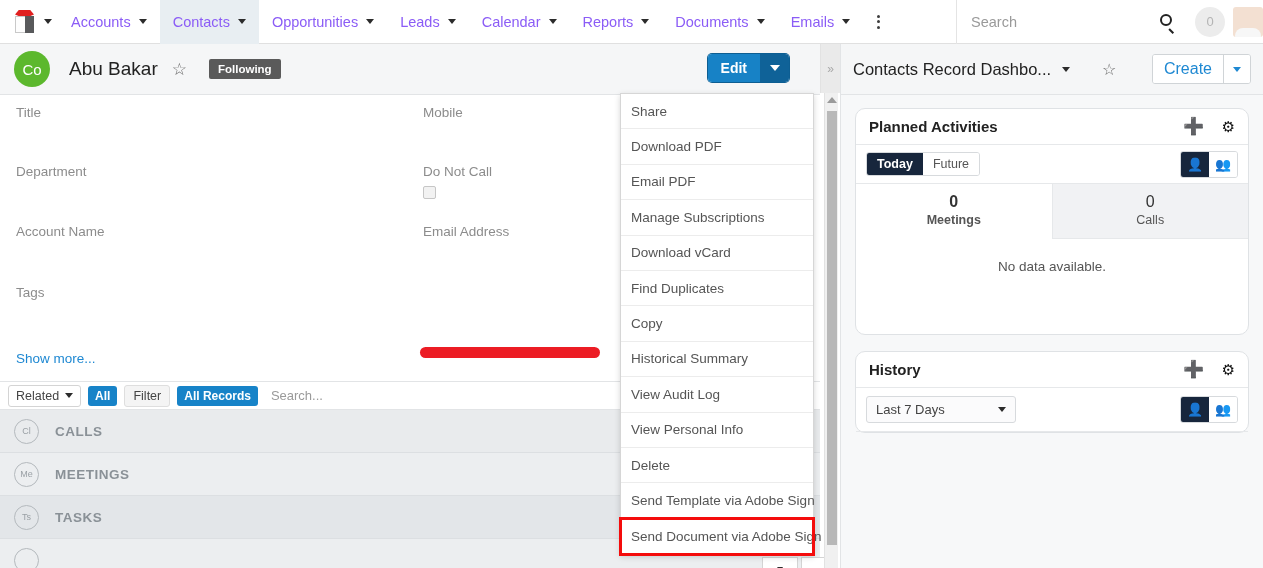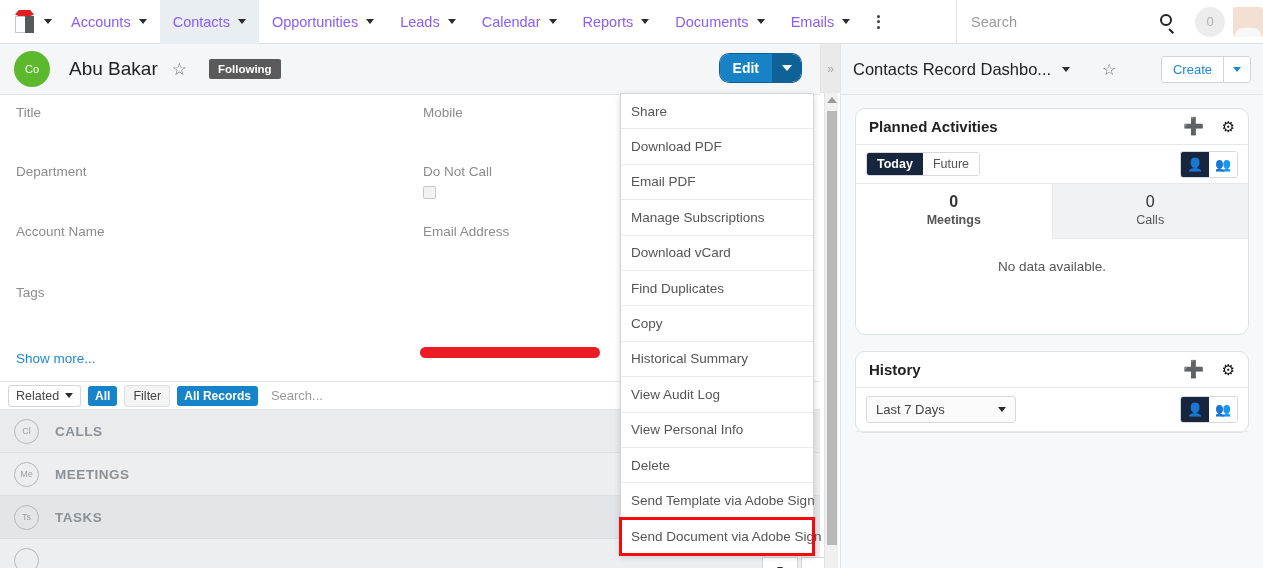--- a/index.html
+++ b/index.html
@@ -94,38 +94,38 @@
   .main-left {
     position: absolute; top: 44px; left: 0; width: 820px; height: 524px;
     background: #fff;
   }
   .rec-header {
     height: 51px; background: #f5f6f7; border-bottom: 1px solid #e2e4e6;
     display: flex; align-items: center; padding: 0 14px; position: relative;
   }
   .rec-avatar {
     width: 36px; height: 36px; border-radius: 50%; background: #5cb82d;
-    color: #fff; font-size: 11px; display: flex; align-items: center;
+    color: #fff; font-size: 15px; display: flex; align-items: center;
     justify-content: center; flex: 0 0 auto;
   }
   .rec-title {
     font-size: 19px; color: #222; margin-left: 19px; font-weight: normal;
     white-space: nowrap;
   }
   .star {
     margin-left: 14px; font-size: 17px; color: #6b6b6b; cursor: pointer;
     line-height: 1;
   }
   .following-badge {
     margin-left: 22px; background: #5a5a5a; color: #fff; font-size: 11.5px;
     font-weight: bold; padding: 4px 9px; border-radius: 2px; cursor: pointer;
   }
   .edit-group {
-    position: absolute; right: 19px; top: 10px; display: flex;
-    border-radius: 9px; overflow: hidden; box-shadow: 0 0 0 1px #0d5e92;
+    position: absolute; right: 31px; top: 10px; display: flex;
+    border-radius: 4px; overflow: hidden; box-shadow: 0 0 0 1px #0d5e92;
   }
   .edit-btn {
     background: #1782c6; color: #fff; font-size: 14px; font-weight: bold;
     padding: 6px 13px; cursor: pointer;
   }
   .edit-caret-btn {
     background: #0f6298; width: 29px; display: flex; align-items: center;
     justify-content: center; cursor: pointer;
   }
   .edit-caret {
@@ -246,21 +246,21 @@
     font-size: 16.5px; color: #222; white-space: nowrap; max-width: 200px;
     overflow: hidden;
   }
   .dash-caret { margin-left: 11px; cursor: pointer; }
   .dash-star { margin-left: 32px; font-size: 16px; color: #6b6b6b; cursor: pointer; }
   .create-group {
     margin-left: auto; display: flex; border: 1px solid #d0d4d7;
     border-radius: 3px; overflow: hidden; background: #fff;
   }
   .create-btn {
-    color: #1e88d2; font-size: 13px; padding: 5px 11px; cursor: pointer;
+    color: #1e88d2; font-size: 16px; padding: 5px 11px; cursor: pointer;
     background: #fff;
   }
   .create-caret-btn {
     width: 27px; background: #fff; border-left: 1px solid #d0d4d7;
     display: flex; align-items: center; justify-content: center; cursor: pointer;
   }
   .panel {
     margin: 13px 14px 0 14px; background: #fff; border: 1px solid #dfe2e5;
     border-radius: 10px;
   }

